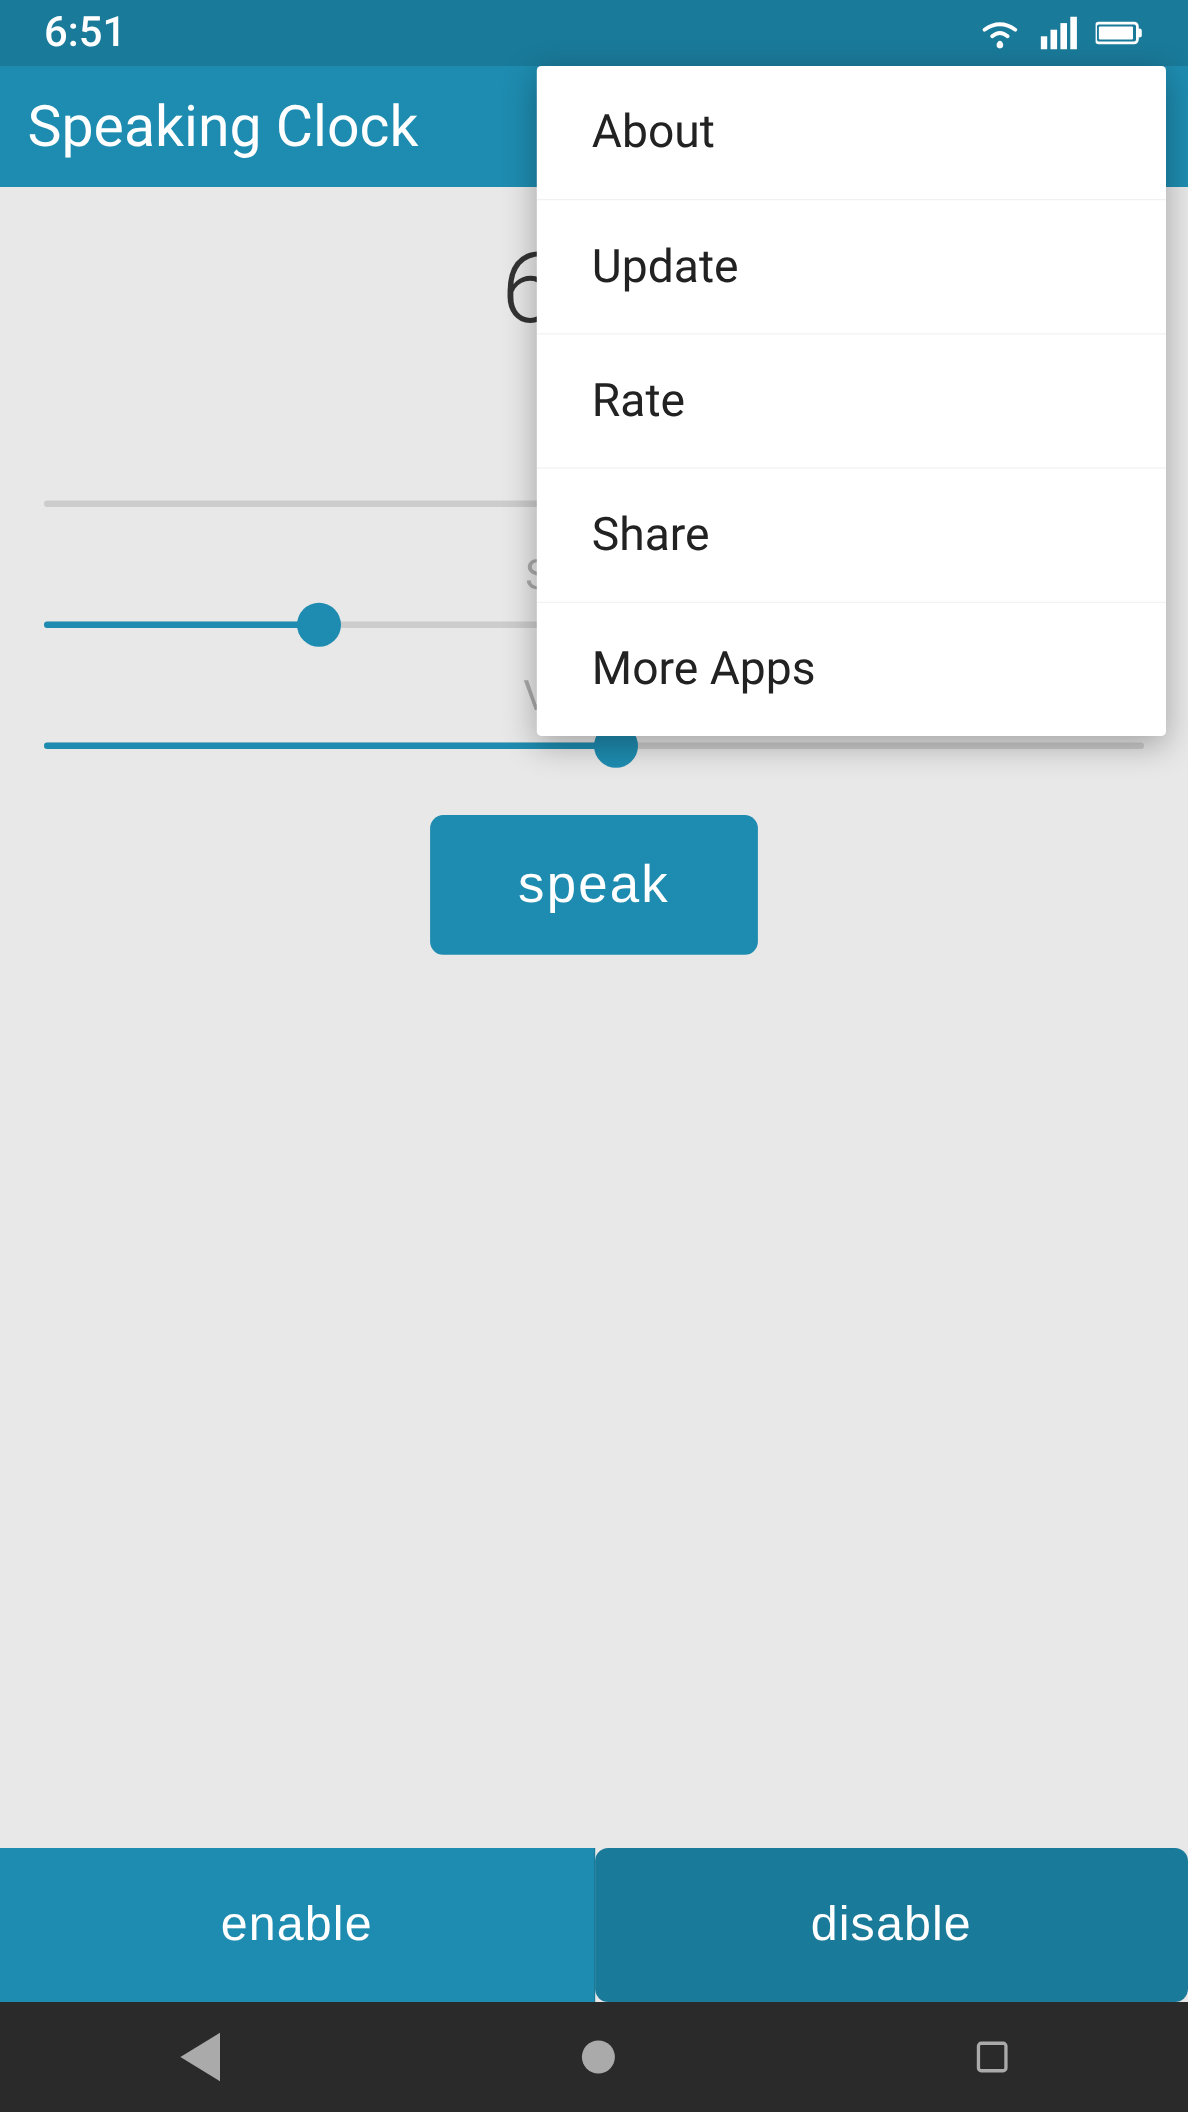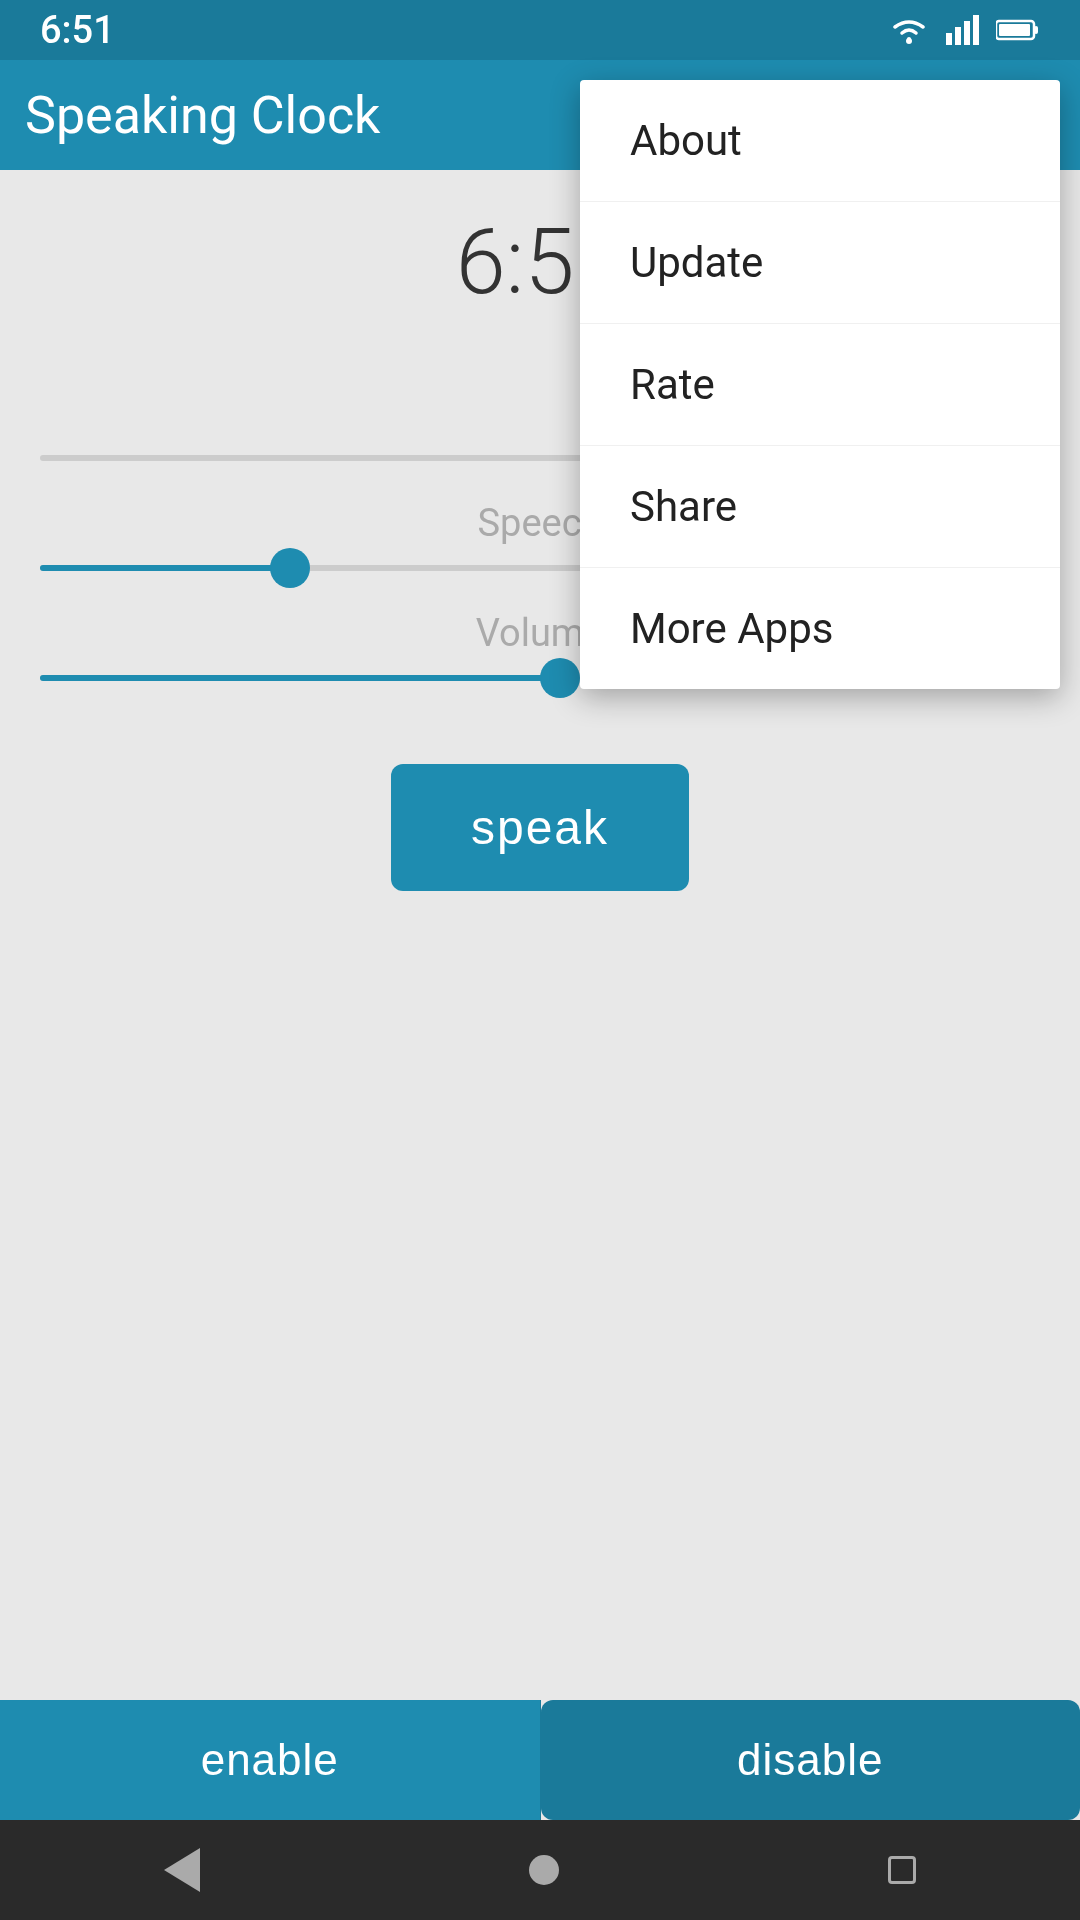--- a/index.html
+++ b/index.html
@@ -100,39 +100,39 @@
       height: 40px;
       background: #1e8cb0;
       border-radius: 50%;
       position: absolute;
       top: 50%;
       transform: translateY(-50%);
     }
 
     .speak-btn {
       display: block;
-      margin: 83px auto;
+      margin: 60px auto;
       background: #1e8cb0;
       color: white;
       border: none;
       border-radius: 12px;
       font-size: 48px;
       padding: 36px 80px;
       cursor: pointer;
       letter-spacing: 2px;
     }
 
     
     .bottom-buttons {
       position: absolute;
       bottom: 100px;
       left: 0;
       width: 100%;
       display: flex;
-      height: 120px;
+      height: 140px;
     }
 
     .bottom-btn {
       flex: 1;
       border: none;
       font-size: 44px;
       color: white;
       cursor: pointer;
       letter-spacing: 1px;
     }
@@ -186,27 +186,26 @@
       width: 28px;
       height: 28px;
       border: 3px solid #aaa;
       border-radius: 4px;
     }
 
     .dropdown-menu {
       position: absolute;
       top: 60px;
       right: 20px;
-      width: 480px;
+      width: 572px;
       background: white;
       border-radius: 4px;
       box-shadow: 0 8px 30px rgba(0,0,0,0.3);
       z-index: 20;
       overflow: hidden;
-      margin-top: 20px;
     }
 
     .dropdown-item {
       padding: 36px 50px;
       font-size: 42px;
       color: #222;
       cursor: pointer;
       border-bottom: 1px solid #f0f0f0;
       display: flex;
       align-items: center;

